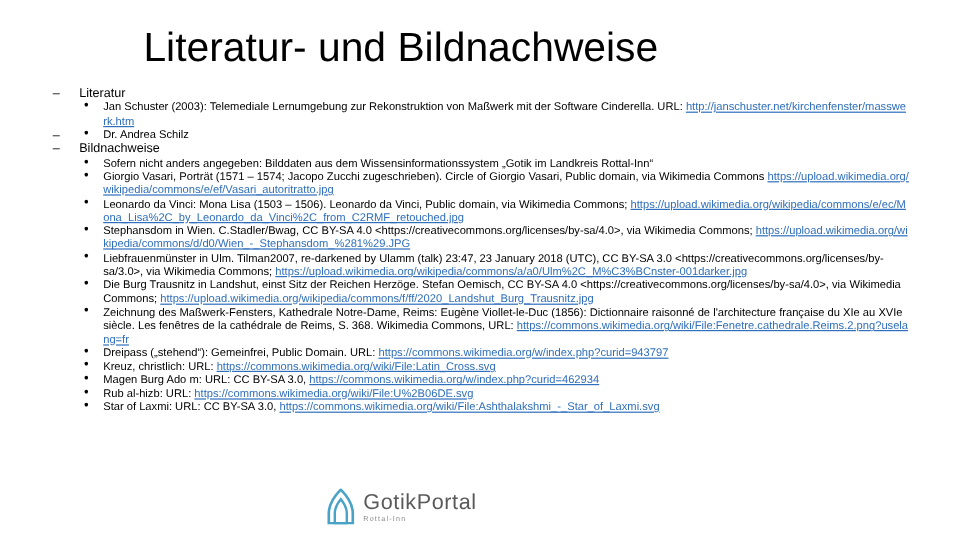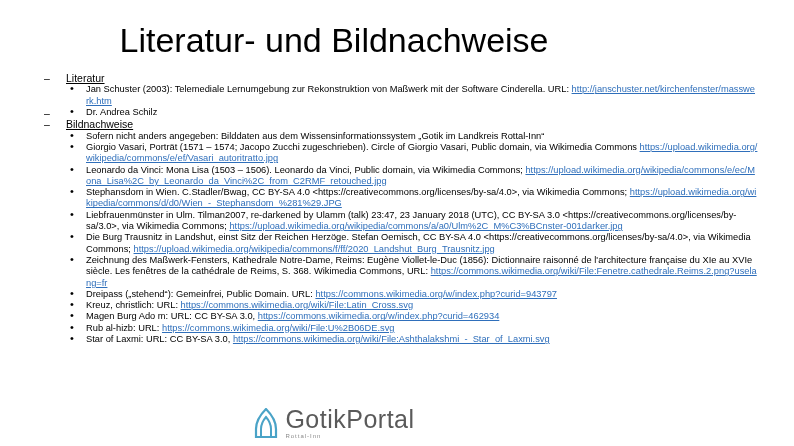--- a/index.html
+++ b/index.html
@@ -72,21 +72,20 @@
     position: absolute;
     left: 4px;
     top: -1px;
     font-size: 11px;
     line-height: 11.3px;
     color: #000;
   }
   .lvl1-text {
     display: inline-block;
     vertical-align: top;
-    text-decoration: underline;
   }
   .entry-text {
     display: block;
   }
   a.lnk, .lnk {
     color: #2f6fbb;
     text-decoration: underline;
     word-break: break-all;
   }
   .plain {
@@ -103,21 +102,21 @@
     display: inline-flex;
     align-items: center;
     gap: 6px;
   }
   .logo-mark {
     width: 26px;
     height: 30px;
     display: inline-block;
   }
   .logo-text {
-    font-size: 25px;
+    font-size: 18px;
     color: #5a5a5a;
     letter-spacing: 0.5px;
     line-height: 1;
     font-family: "Liberation Sans", sans-serif;
   }
   .logo-sub {
     font-size: 6px;
     color: #8a8a8a;
     letter-spacing: 1px;
     text-align: left;

